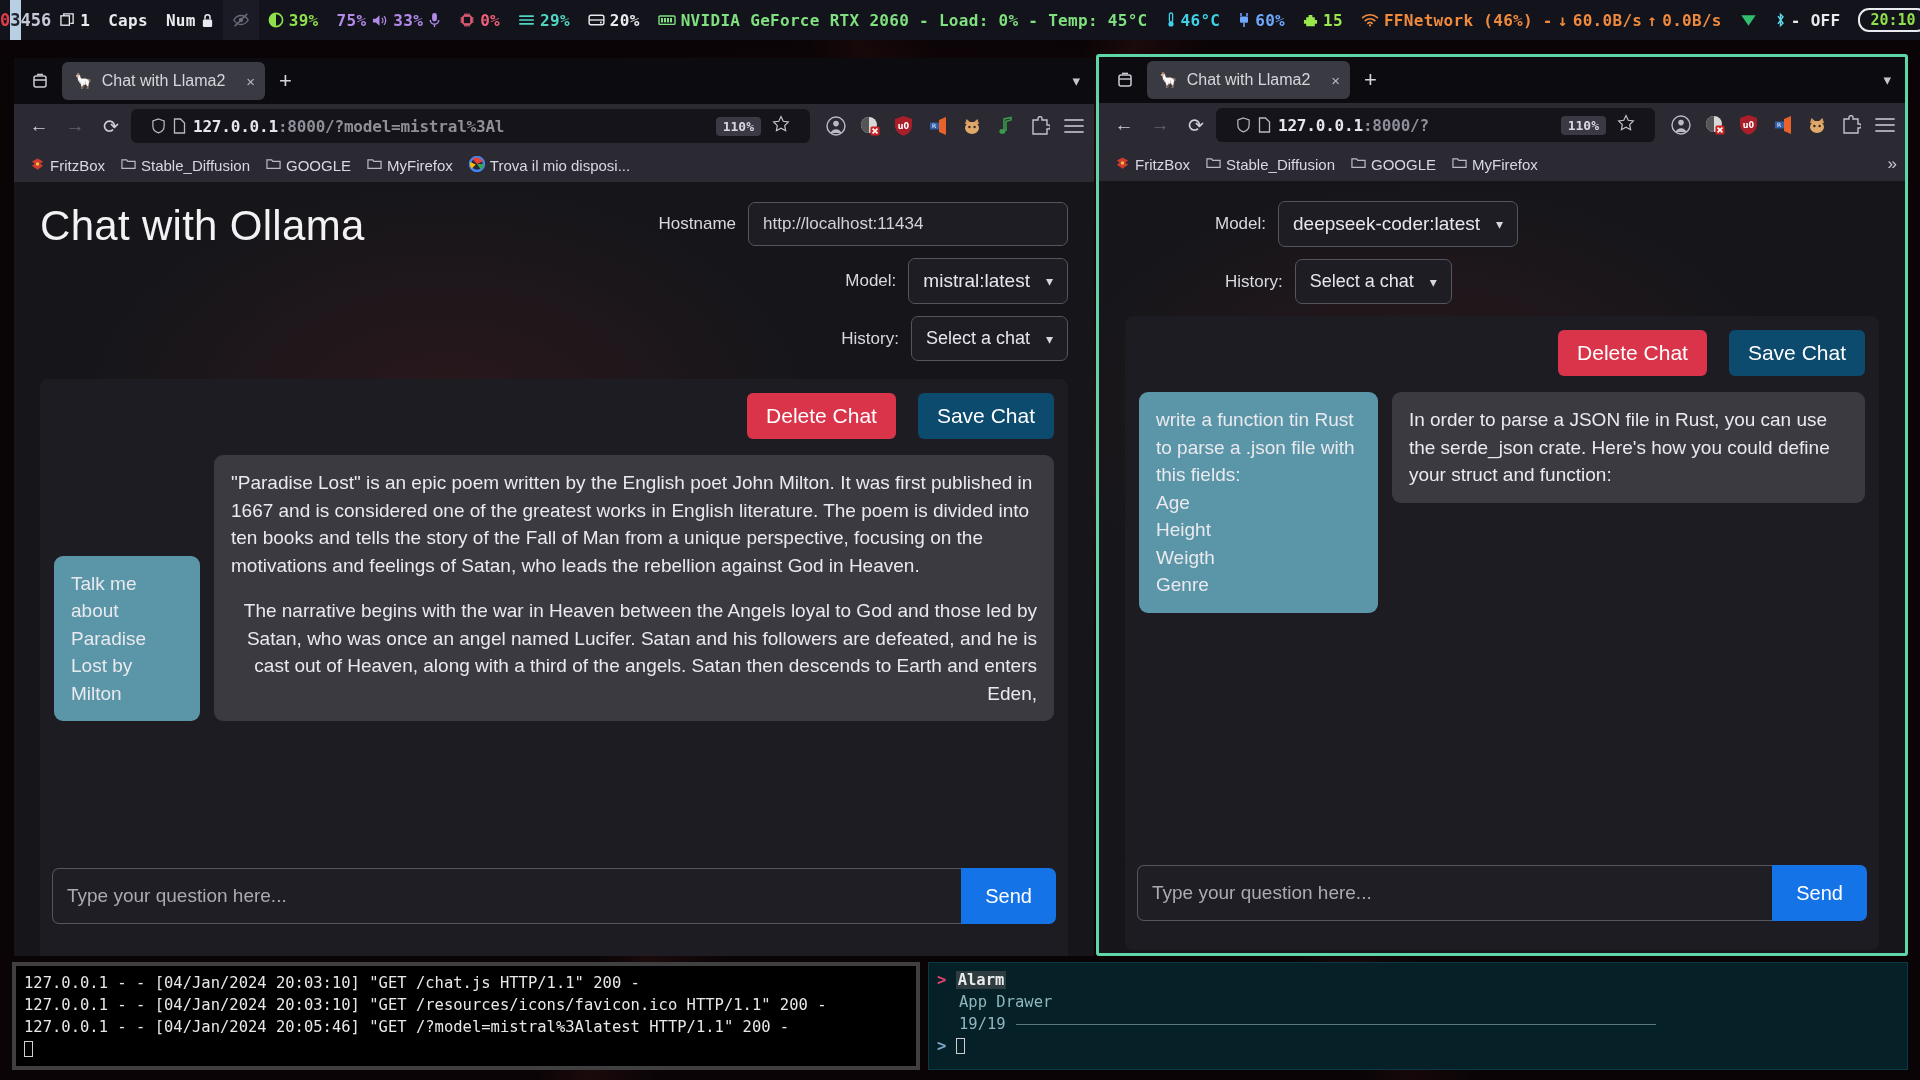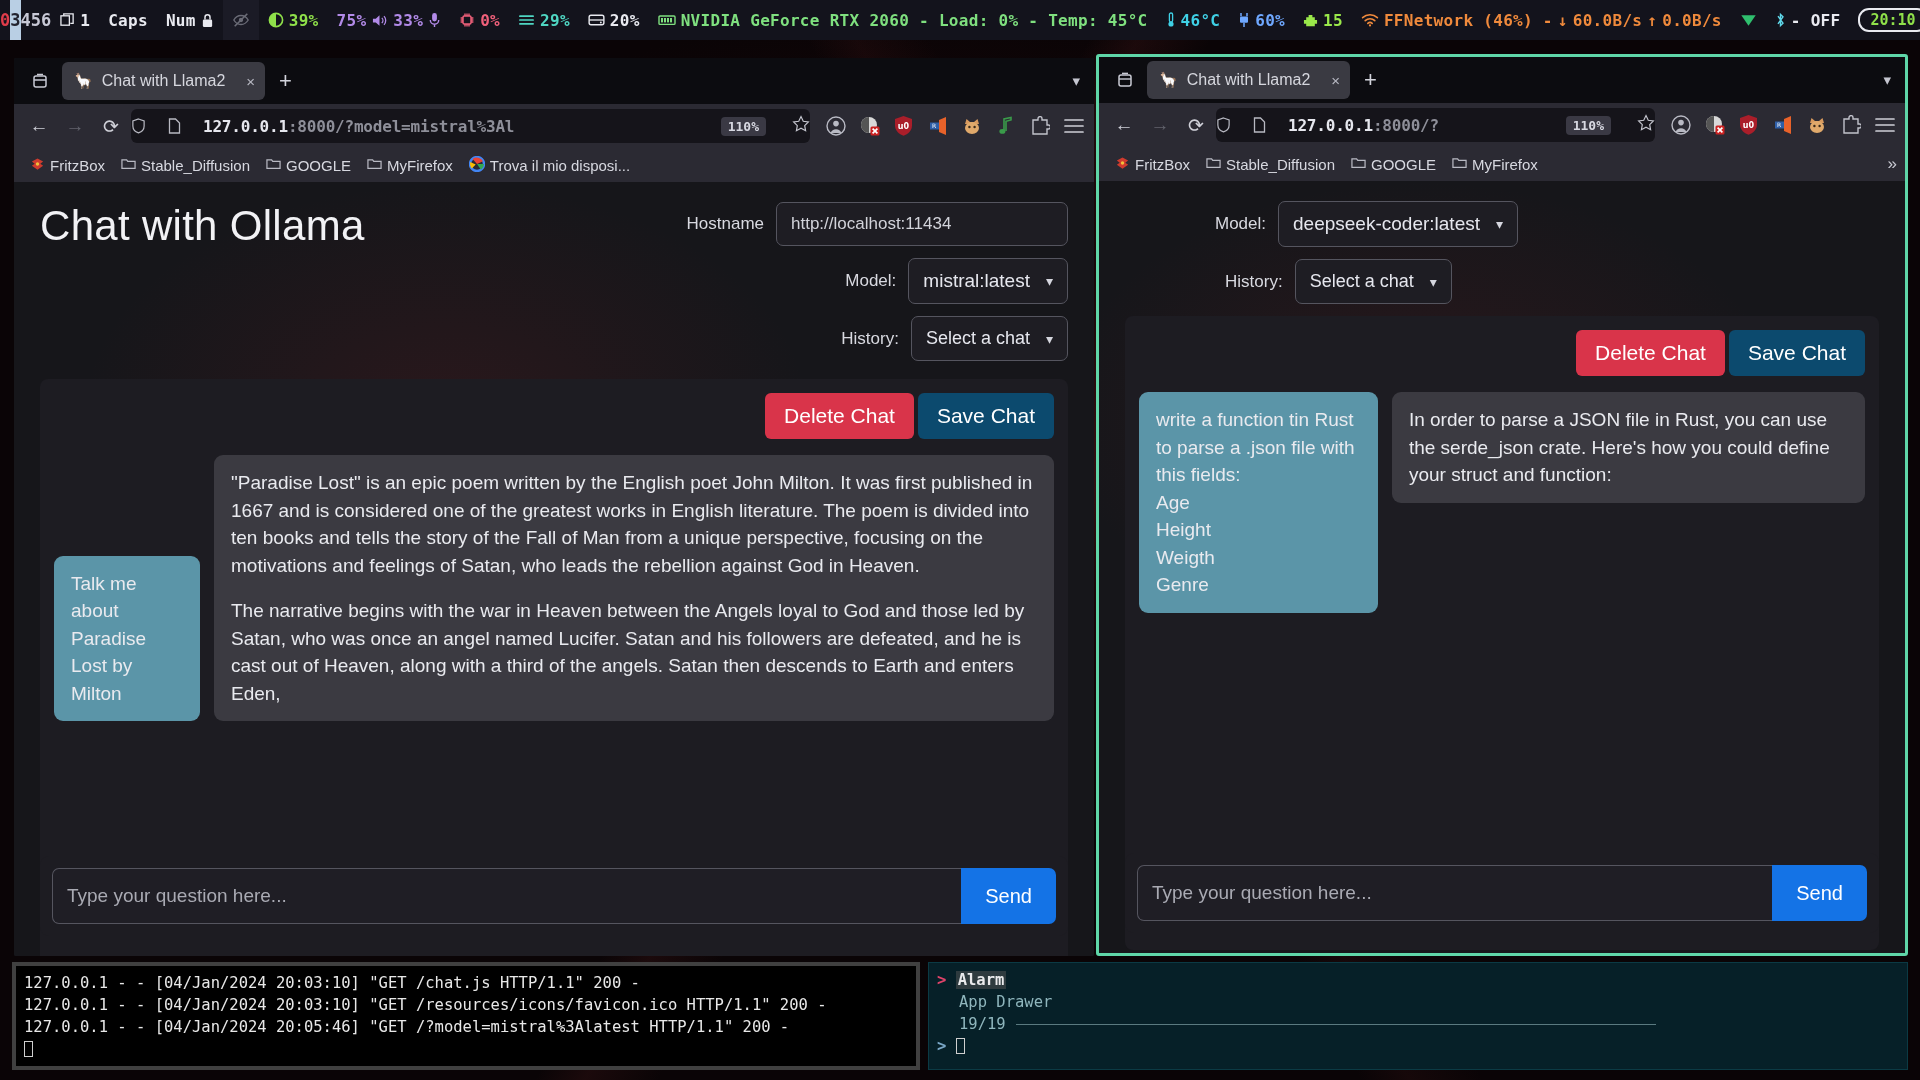--- a/index.html
+++ b/index.html
@@ -79,21 +79,21 @@
   .tab .ttl { white-space: nowrap; overflow: hidden; text-overflow: ellipsis; }
   .tab .xc { color: #b7b8c2; font-size: 15px; margin-left: 12px; }
   .newtab { color: #d3d4dc; font-size: 22px; padding: 0 14px; }
   .tab-listall { position: absolute; right: 14px; color: #c5c6d0; font-size: 15px; }
 
   .navbar { height: 44px; background: #2b2a33; display: flex; align-items: center; gap: 4px; padding: 0 9px; }
   .navbtn { width: 32px; height: 32px; display: flex; align-items: center; justify-content: center; color: #cfd0d8; font-size: 19px; }
   .navbtn.dis { color: #63646e; }
   .urlbar {
     flex: 1; height: 34px; background: #15141a; border-radius: 6px;
-    display: flex; align-items: center; gap: 22px; padding: 0 0; min-width: 0;
+    display: flex; align-items: center; gap: 7px; padding: 0 20px; min-width: 0;
   }
   .urlbar .uicon { color: #b8b9c2; font-size: 14px; display: flex; }
   .urltext {
     flex: 1; color: #e6e7ee; font-size: 16px; font-weight: bold;
     white-space: nowrap; overflow: hidden; min-width: 0;
     font-family: "DejaVu Sans Mono", monospace; letter-spacing: -.2px;
   }
   .urltext .dim { color: #8e8f99; font-weight: bold; }
   .zoombadge {
     background: #3a3944; color: #d8d9e2; font-size: 13px; font-weight: bold;
@@ -117,46 +117,46 @@
   }
   .page-inner { position: absolute; inset: 0; padding: 20px 26px 8px 26px; }
 
   .header-row { display: flex; align-items: flex-start; justify-content: space-between; }
   h1.apptitle { color: #f2f2f5; font-size: 42px; font-weight: normal; letter-spacing: .3px; }
   .form-col { display: flex; flex-direction: column; align-items: flex-end; gap: 12px; }
   .frow { display: flex; align-items: center; gap: 12px; }
   .flabel { color: #d8d9e0; font-size: 17px; }
   .finput {
     background: #1e1d23; border: 1px solid #55555f; border-radius: 7px;
-    color: #d2d3da; font-size: 17px; padding: 11px 14px; width: 292px;
+    color: #d2d3da; font-size: 17px; padding: 11px 14px; width: 320px;
   }
   .fselect {
     background: #1e1d23; border: 1px solid #55555f; border-radius: 7px;
     color: #e6e7ee; font-size: 19px; padding: 11px 14px; min-width: 150px;
     display: flex; align-items: center; justify-content: space-between; gap: 16px;
   }
   .fselect .cv { font-size: 14px; color: #d5d6de; }
   .fselect.hist { font-size: 18px; }
 
   .chatpanel {
     margin-top: 18px; background: #1d1c22; border-radius: 8px;
     padding: 14px 14px 0 14px; position: relative;
     height: calc(100% - 140px);
   }
   .win.right .chatpanel { margin-top: 12px; height: calc(100% - 110px); }
-  .chat-actions { display: flex; justify-content: flex-end; gap: 4px; }
+  .chat-actions { display: flex; justify-content: flex-end; gap: 22px; }
   .btn { border: none; border-radius: 6px; font-size: 21px; padding: 11px 19px; color: #fff; font-family: inherit; }
   .btn.delete { background: #d9344a; }
   .btn.save { background: #0c4a6e; }
 
   .messages { margin-top: 16px; display: flex; gap: 14px; }
   .bubble { border-radius: 9px; padding: 14px 17px; font-size: 19px; line-height: 1.45; color: #e9eaef; }
   .bubble.user { background: #5b95a8; align-self: flex-end; max-width: 78%; }
   .bubble.bot { background: #3b3a41; align-self: flex-start; max-width: 84%; }
-  .bubble.bot p + p { margin-top: 18px; }
+  .bubble.bot p + p { margin-top: 18px; text-align: right; }
   .bubble.user .ln { display: block; }
   pre.code {
     font-family: "DejaVu Sans Mono", monospace; font-size: 17px;
     line-height: 1.35; color: #dcdde4; margin-top: 18px; white-space: pre;
   }
 
   .inputbar {
     position: absolute; left: 26px; right: 26px; bottom: 20px;
     display: flex; align-items: stretch; gap: 0;
     background: #1d1c22; border-radius: 9px; padding: 12px;

